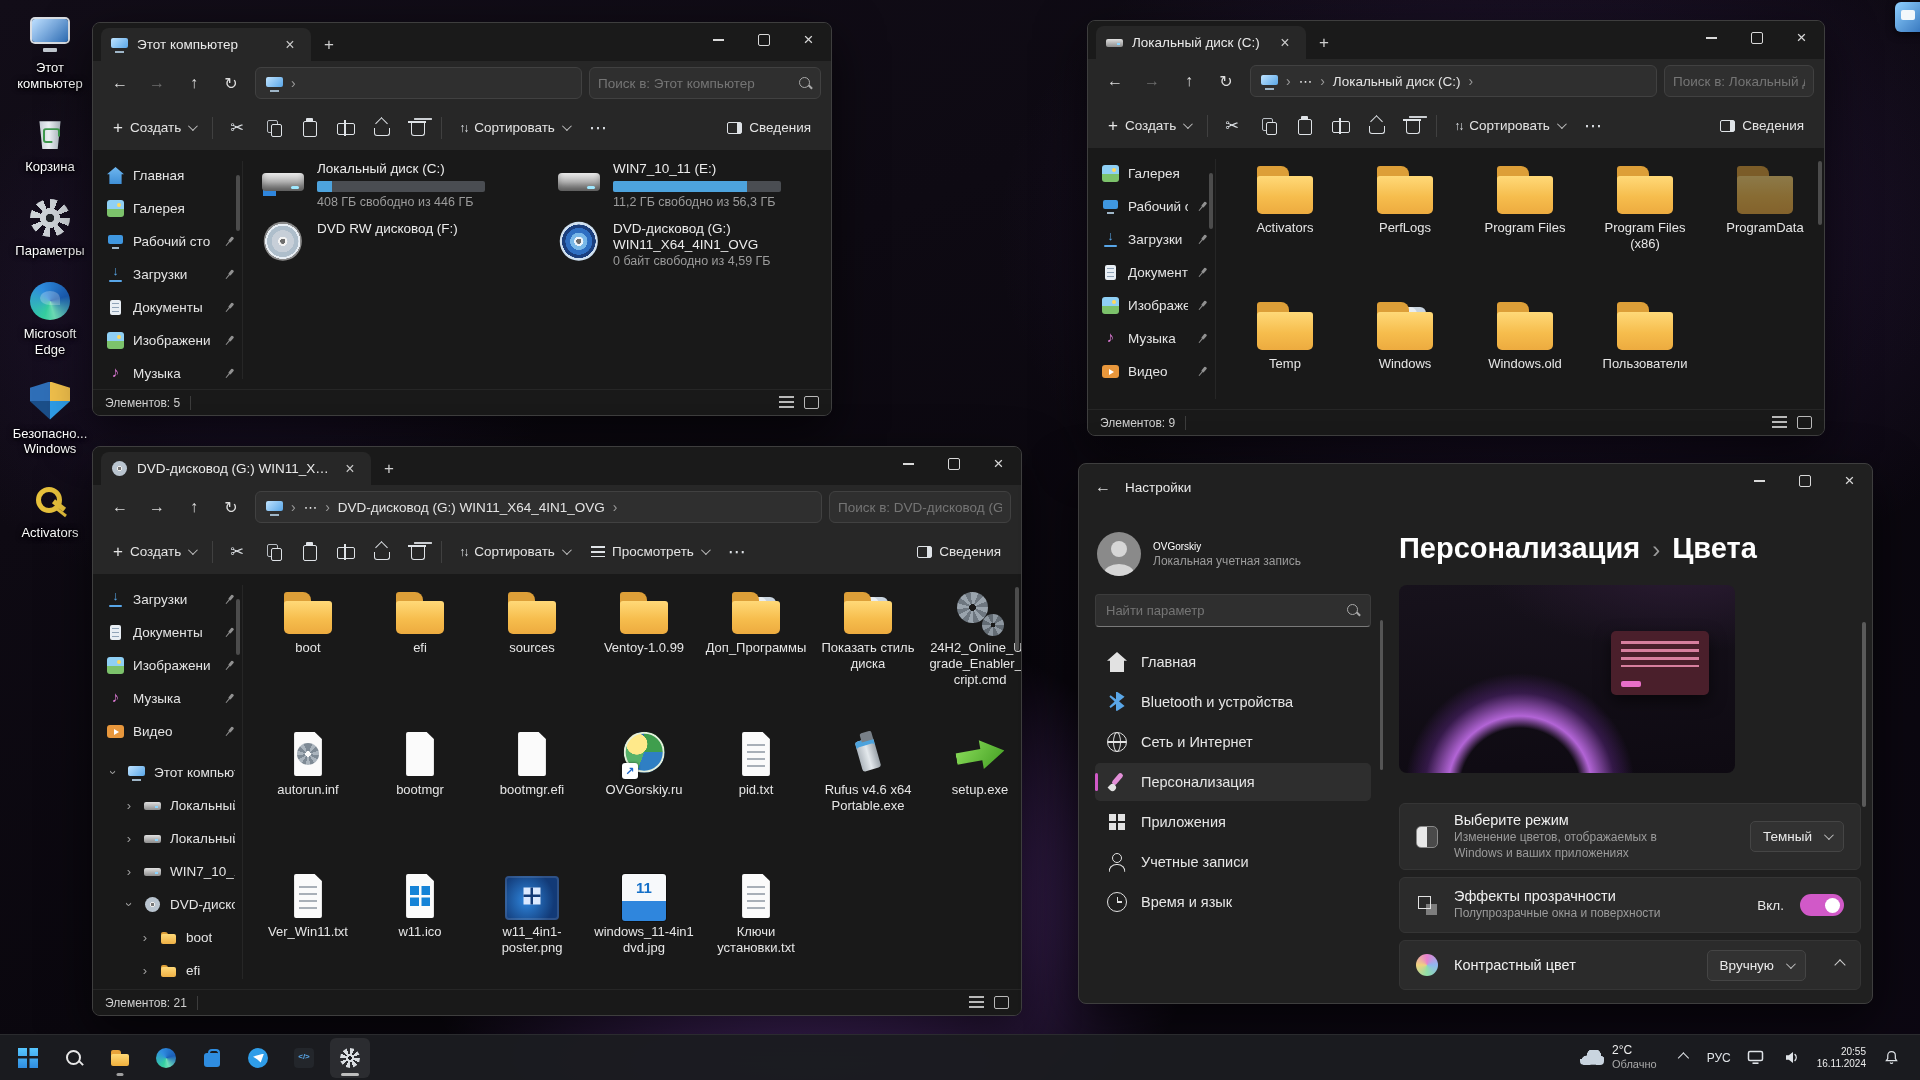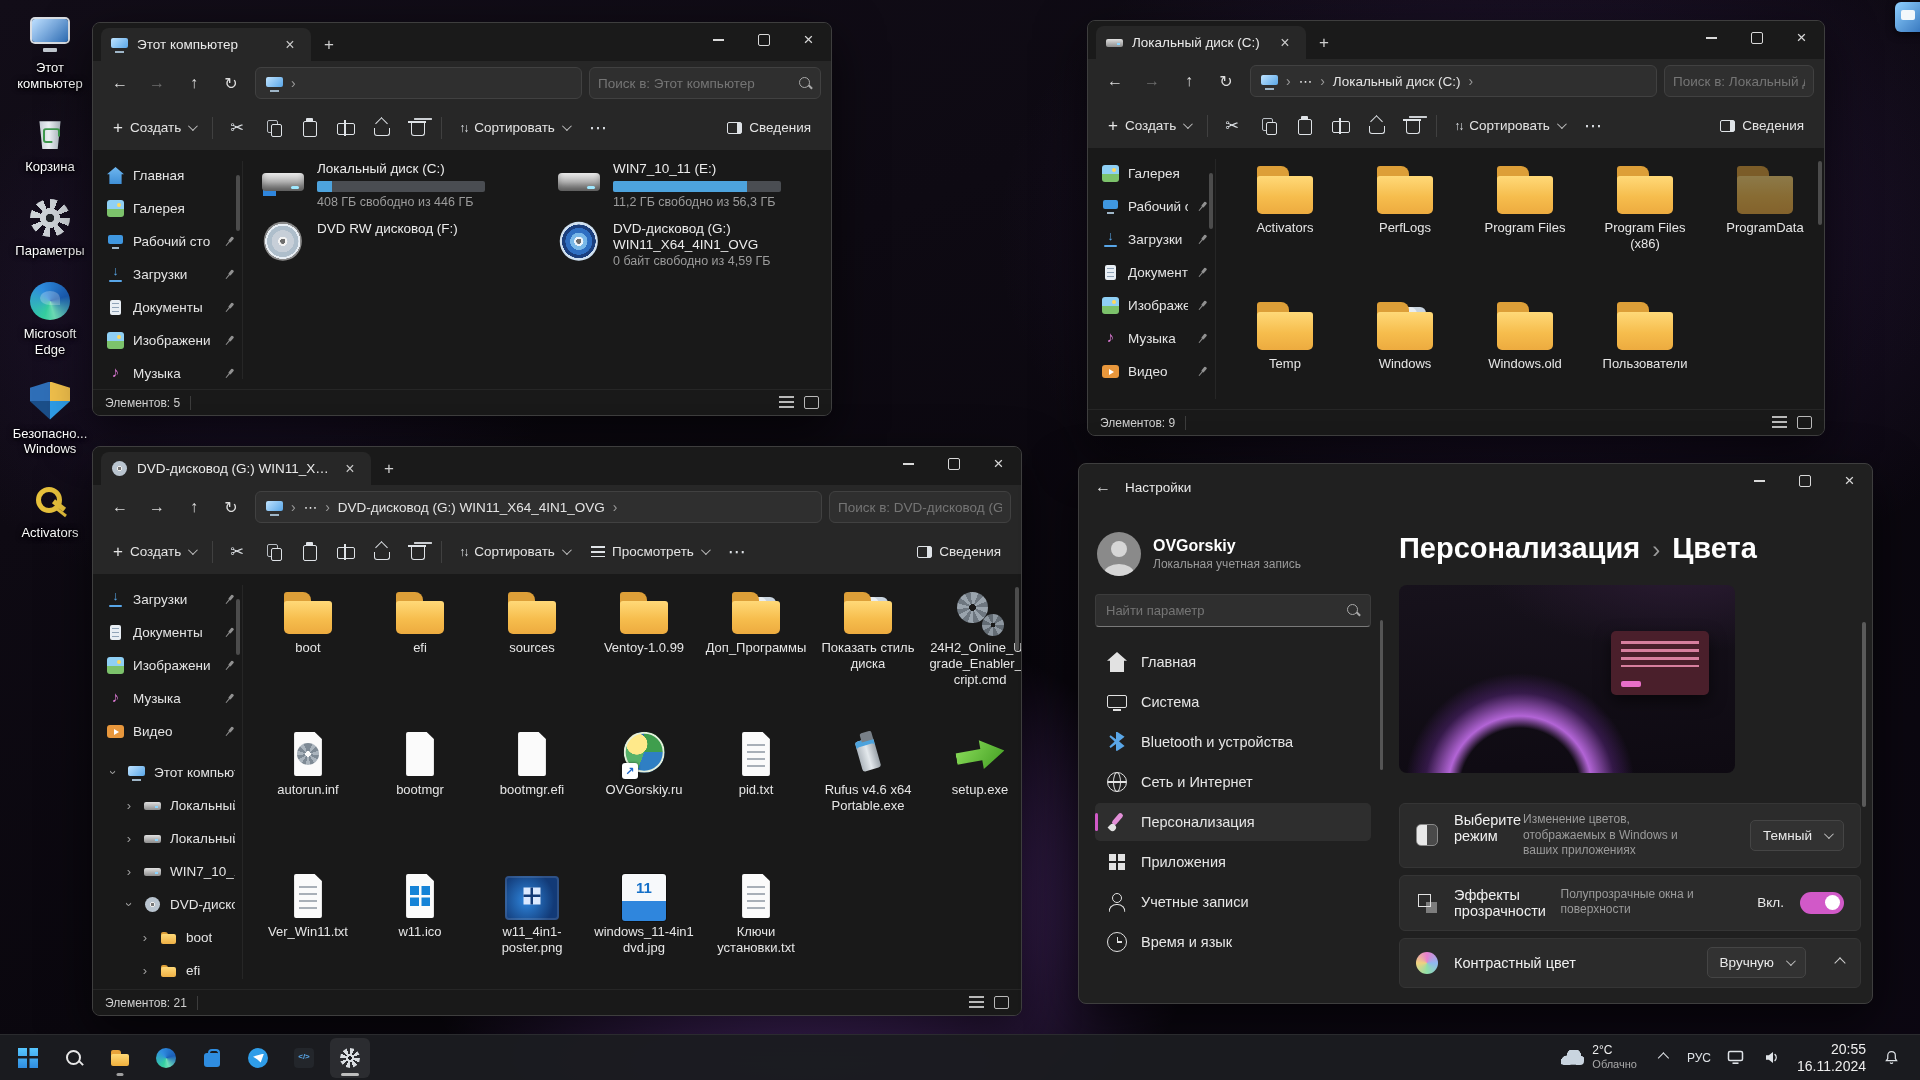--- a/index.html
+++ b/index.html
@@ -176,21 +176,21 @@
 .sback{color:#dcdcdc;font-size:16px}
 .sback::before{content:"←"}
 .stitle{font-size:13.5px;color:#eaeaea}
 .sbody{display:flex;height:495px}
 .snavcol{width:306px;flex:0 0 auto;padding:0 14px 0 16px;position:relative}
 .snavcol::after{content:"";position:absolute;right:2px;top:110px;width:3px;height:150px;border-radius:2px;background:#555}
 .suser{display:flex;align-items:center;gap:12px;margin:22px 2px 18px}
 .avatar{width:44px;height:44px;border-radius:50%;background:#8a8a8a;position:relative;overflow:hidden;flex:0 0 auto}
 .avatar::before{content:"";position:absolute;left:50%;top:9px;width:16px;height:16px;border-radius:50%;background:#d6d6d6;transform:translateX(-50%)}
 .avatar::after{content:"";position:absolute;left:50%;bottom:-6px;width:30px;height:18px;border-radius:50% 50% 0 0;background:#d6d6d6;transform:translateX(-50%)}
-.uname{display:block;font-size:16px;font-weight:bold;color:#fff}
+.uname{display:block;font-size:10px;font-weight:normal;color:#fff}
 .utype{display:block;font-size:12px;color:#9b9b9b;margin-top:2px}
 .ssearch{height:33px;background:#2f2f2f;border:1px solid #3c3c3c;border-bottom:1px solid #7a7a7a;border-radius:4px;display:flex;align-items:center;padding:0 10px;gap:8px;margin-bottom:16px}
 .ssearch input{background:transparent;border:none;outline:none;color:#9c9c9c;font:inherit;font-size:13px;width:100%}
 .snav{display:flex;flex-direction:column;gap:2px;overflow:hidden;height:318px}
 .snavi{display:flex;align-items:center;gap:14px;height:38px;border-radius:5px;padding:0 12px;font-size:14.5px;color:#e6e6e6;position:relative;flex:0 0 auto}
 .snavi[data-sel="true"]{background:#2e2e2e}
 .snavi .acc{display:none}
 .snavi[data-sel="true"] .acc{display:block;position:absolute;left:0;top:50%;transform:translateY(-50%);width:3px;height:18px;border-radius:2px;background:#d159c8}
 .nvi{width:20px;height:20px;position:relative;flex:0 0 auto}
 .nvi[data-ni="home"]{background:#e2e2e2;clip-path:polygon(50% 0,100% 44%,85% 44%,85% 100%,15% 100%,15% 44%,0 44%)}
@@ -213,21 +213,21 @@
 .sh1,.sh2{font-size:29px;font-weight:bold;color:#fff;white-space:nowrap}
 .shsep{color:#9a9a9a;font-size:24px;transform:translateY(1px)}
 .shsep::before{content:"›"}
 .preview{width:336px;height:188px;border-radius:8px;position:relative;overflow:hidden;margin-top:20px;background:radial-gradient(120% 90% at 85% -10%,#2b1b33 0,transparent 50%),radial-gradient(190px 190px at 36% 108%,rgba(0,0,0,0) 60px,rgba(196,110,235,.9) 72px,rgba(120,50,170,.35) 95px,transparent 115px),linear-gradient(175deg,#17121c,#0e0a12)}
 .pwin{position:absolute;right:26px;top:46px;width:98px;height:64px;background:#4a1f2b;border-radius:5px;box-shadow:0 6px 16px rgba(0,0,0,.55)}
 .pwin::before{content:"";position:absolute;left:10px;right:10px;top:10px;height:26px;background:repeating-linear-gradient(180deg,#d77f9e 0 3px,transparent 3px 8px)}
 .pwin::after{content:"";position:absolute;left:10px;bottom:8px;width:20px;height:6px;border-radius:2px;background:#e86fc8}
 .scard{display:flex;align-items:center;gap:16px;background:#2b2b2b;border:1px solid #353535;border-radius:6px;padding:8px 16px;margin-top:7px;width:462px;min-height:56px}
 .scard.first{margin-top:30px}
 .scard.slim{min-height:50px}
-.rtext{display:flex;flex-direction:row;gap:2px;min-width:0;max-width:240px}
+.rtext{display:flex;flex-direction:column;gap:2px;min-width:0;max-width:240px}
 .rtitle{font-size:14.5px;color:#f0f0f0}
 .rsub{font-size:12px;color:#9b9b9b;line-height:1.3}
 .rico{width:22px;height:22px;position:relative;flex:0 0 auto}
 .rico[data-ri="mode"]{border:1px solid #8a8a8a;border-radius:5px;background:linear-gradient(90deg,#e9e9e9 50%,#4a4a4a 50%)}
 .rico[data-ri="transparency"]::before{content:"";position:absolute;left:2px;top:2px;width:11px;height:11px;border:1.7px solid #e2e2e2}
 .rico[data-ri="transparency"]::after{content:"";position:absolute;right:1px;bottom:1px;width:11px;height:11px;background:rgba(226,226,226,.45)}
 .rico[data-ri="contrast"]{border-radius:50%;background:conic-gradient(#e87fd0,#8fb7f0,#8fe0a8,#f0d27f,#e87fd0)}
 .sselect{margin-left:auto;display:flex;align-items:center;gap:12px;background:#323232;border:1px solid #454545;border-radius:5px;padding:7px 12px;font-size:13.5px;color:#eaeaea;white-space:nowrap;flex:0 0 auto}
 .onlabel{margin-left:auto;font-size:13.5px;color:#eaeaea}
 .stoggle{width:44px;height:22px;border-radius:11px;background:#d159c8;position:relative;flex:0 0 auto}
@@ -257,21 +257,21 @@
 .tg[data-app="settings"]{border-radius:50%;background:radial-gradient(circle closest-side,#1b1c20 0 20%,#d9dde1 21% 38%,transparent 39%),repeating-conic-gradient(#d9dde1 0 26deg,transparent 26deg 45deg)}
 .ttray{margin-left:auto;display:flex;align-items:center;gap:14px;padding-right:10px}
 .weather{display:flex;align-items:center;gap:8px}
 .wcloud{width:24px;height:15px;background:radial-gradient(circle at 28% 72%,#c9d4df 0 5px,transparent 5.5px),radial-gradient(circle at 58% 40%,#c9d4df 0 7px,transparent 7.5px),radial-gradient(circle at 82% 72%,#c9d4df 0 5px,transparent 5.5px),linear-gradient(#c9d4df,#c9d4df) 8% 100%/84% 38% no-repeat;border-radius:4px}
 .wtext{display:flex;flex-direction:column;line-height:1.15}
 .wtemp{font-size:12px;color:#eee}
 .wcond{font-size:11px;color:#a9a9a9}
 .trbtn{display:flex;align-items:center;justify-content:center;min-width:22px;height:34px;border-radius:5px;color:#dfe3e7;font-size:12px}
 .chup{width:8px;height:8px;border-right:1.6px solid #dfe3e7;border-bottom:1.6px solid #dfe3e7;transform:rotate(-135deg) translate(-1px,1px)}
 .clock{display:flex;flex-direction:column;align-items:flex-end;line-height:1.2}
-.ctime,.cdate{font-size:14px;color:#eee}
+.ctime,.cdate{font-size:10px;color:#eee}
 
 .corner{position:absolute;right:-7px;top:2px;width:32px;height:30px;border-radius:6px;background:linear-gradient(135deg,#8fd0ff,#2f6fb8);box-shadow:0 2px 8px rgba(0,0,0,.7);z-index:3}
 .corner::after{content:"";position:absolute;left:6px;top:8px;width:14px;height:10px;background:#f2f7fb;border-radius:2px}
 </style>
 </head>
 <body>
 
 <div class="dicons">
 
     <div class="dicon">
@@ -907,25 +907,20 @@
         <span class="mag"></span>
       </div>
       <div class="snav">
 
           <div class="snavi">
 
             <span class="nvi" data-ni="home"></span>
             <span>Главная</span>
           </div>
 
-          <div class="snavi">
-
-            <span class="nvi" data-ni="system"></span>
-            <span>Система</span>
-          </div>
 
           <div class="snavi">
 
             <span class="nvi" data-ni="bluetooth"></span>
             <span>Bluetooth и устройства</span>
           </div>
 
           <div class="snavi">
 
             <span class="nvi" data-ni="network"></span>

